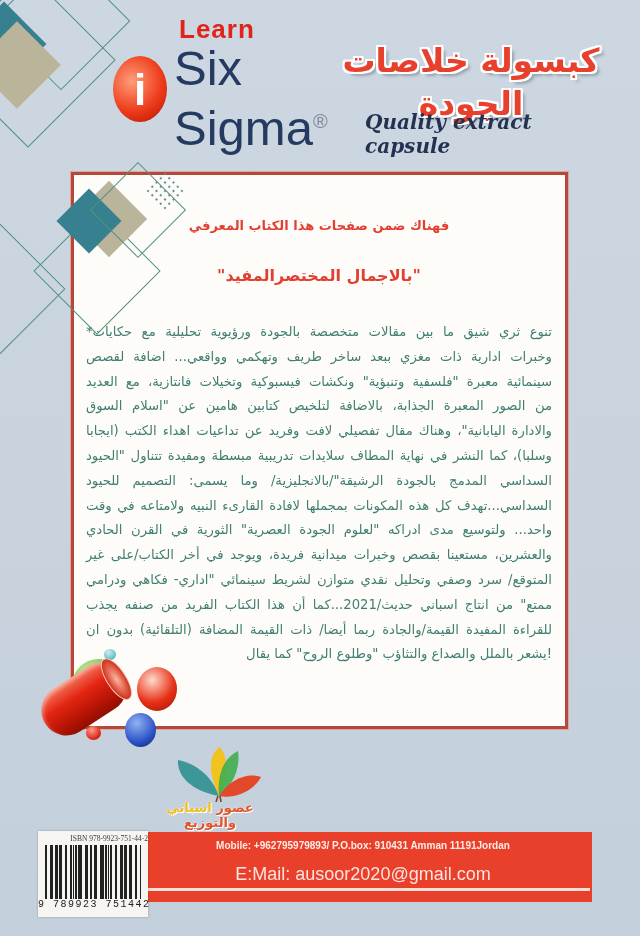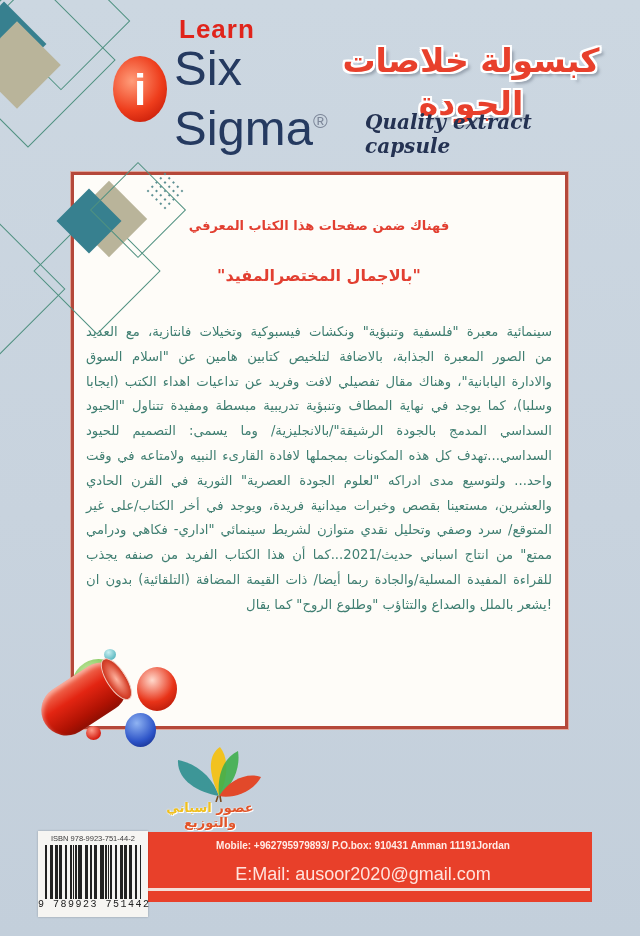--- a/index.html
+++ b/index.html
@@ -80,22 +80,22 @@
   
   .pub-logo{position:absolute;left:163px;top:746px;width:112px;height:56px;}
   .pub-name{position:absolute;left:150px;top:800px;width:120px;text-align:center;direction:rtl;
     font-size:13px;font-weight:bold;
     text-shadow:0 0 2px #fff,1px 1px 0 #fff;}
   .pub-name .p1,.pub-name .p3{color:#e2552a;}
   .pub-name .p2{color:#f0c01f;}
   
   .barcode{position:absolute;left:38px;top:831px;width:110px;height:86px;background:#f6f5f2;
     z-index:3;box-shadow:0 0 2px rgba(0,0,0,.25);}
-  .barcode .isbn-top{margin-top:3px;text-align:left;font-size:7.5px;color:#3a3a3a;
-    font-family:Liberation Sans, sans-serif;letter-spacing:0;white-space:nowrap;margin-left:13px;}
+  .barcode .isbn-top{margin-top:3px;text-align:right;font-size:7.5px;color:#3a3a3a;
+    font-family:Liberation Serif, serif;letter-spacing:0;white-space:nowrap;}
   .barcode .bars{
     margin:2px auto 0 auto;width:96px;height:54px;
     background:
       repeating-linear-gradient(90deg,#222 0 2px,transparent 2px 5px),
       repeating-linear-gradient(90deg,#222 0 1px,transparent 1px 7px),
       repeating-linear-gradient(90deg,transparent 0 10px,#222 10px 13px,transparent 13px 23px);
   }
   .barcode .isbn-num{text-align:center;font-size:10px;color:#222;letter-spacing:1.5px;
     font-family:"Liberation Mono",monospace;white-space:nowrap;}
   
@@ -133,31 +133,33 @@
 
   <div class="diamond d-tan" style="left:82px;top:192px;width:54px;height:54px;z-index:2;"></div>
   <div class="diamond d-teal" style="left:66px;top:198px;width:46px;height:46px;z-index:2;"></div>
   <div class="diamond d-outline" style="left:104px;top:176px;width:66px;height:66px;z-index:2;"></div>
   <div class="diamond d-outline" style="left:52px;top:226px;width:88px;height:88px;z-index:1;"></div>
   <div class="diamond d-dots" style="left:150px;top:176px;width:30px;height:30px;z-index:2;"></div>
 
   <div class="box-h1" style="z-index:3;">فهناك ضمن صفحات هذا الكتاب المعرفي</div>
   <div class="box-h2" style="z-index:3;">"بالاجمال المختصرالمفيد"</div>
   <div class="body-text" style="z-index:3;">
+      <div class="body-line">تنوع ثري شيق ما بين مقالات متخصصة بالجودة ورؤيوية تحليلية مع حكايات*</div>
+      <div class="body-line">وخبرات ادارية ذات مغزي ببعد ساخر طريف وتهكمي وواقعي... اضافة لقصص</div>
       <div class="body-line">سينمائية معبرة "فلسفية وتنبؤية" ونكشات فيسبوكية وتخيلات فانتازية، مع العديد</div>
       <div class="body-line">من الصور المعبرة الجذابة، بالاضافة لتلخيص كتابين هامين عن "اسلام السوق</div>
       <div class="body-line">والادارة اليابانية"، وهناك مقال تفصيلي لافت وفريد عن تداعيات اهداء الكتب (ايجابا</div>
-      <div class="body-line">وسلبا)، كما يوجد في نهاية المطاف وتنبؤية تدريبية مبسطة ومفيدة تتناول "الحيود</div>
+      <div class="body-line">وسلبا)، كما النشر في نهاية المطاف سلايدات تدريبية مبسطة ومفيدة تتناول "الحيود</div>
       <div class="body-line">السداسي المدمج بالجودة الرشيقة"/بالانجليزية/ وما يسمى: التصميم للحيود</div>
       <div class="body-line">السداسي...تهدف كل هذه المكونات بمجملها لافادة القارىء النبيه ولامتاعه في وقت</div>
       <div class="body-line">واحد... ولتوسيع مدى ادراكه "لعلوم الجودة العصرية" الثورية في القرن الحادي</div>
       <div class="body-line">والعشرين، مستعينا بقصص وخبرات ميدانية فريدة، ويوجد في أخر الكتاب/على غير</div>
       <div class="body-line">المتوقع/ سرد وصفي وتحليل نقدي متوازن لشريط سينمائي "اداري- فكاهي ودرامي</div>
       <div class="body-line">ممتع" من انتاج اسباني حديث/2021...كما أن هذا الكتاب الفريد من صنفه يجذب</div>
-      <div class="body-line">للقراءة المفيدة المسلية/والجادة ربما أيضا/ ذات القيمة المضافة (التلقائية) بدون ان</div>
+      <div class="body-line">للقراءة المفيدة القيمة/والجادة ربما أيضا/ ذات القيمة المضافة (التلقائية) بدون ان</div>
       <div class="body-line">!يشعر بالملل والصداع والتثاؤب "وطلوع الروح" كما يقال</div>
     </div>
 
   <div class="sphere dot-cyan" style="z-index:4;"></div>
   <div class="sphere sph-green" style="z-index:4;"></div>
   <div class="capsule" style="z-index:5;">
       <div class="rim"></div>
     </div>
   <div class="sphere sph-red" style="z-index:5;"></div>
   <div class="sphere sph-blue" style="z-index:5;"></div>

